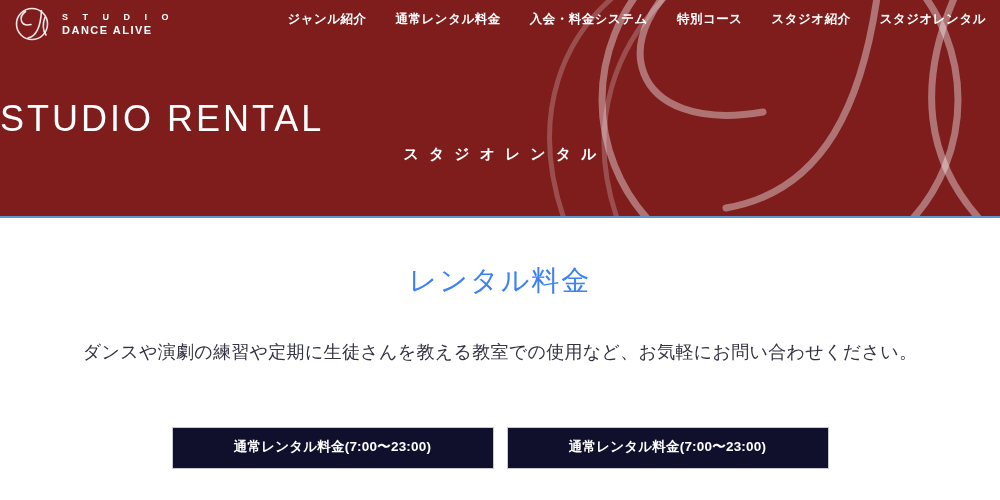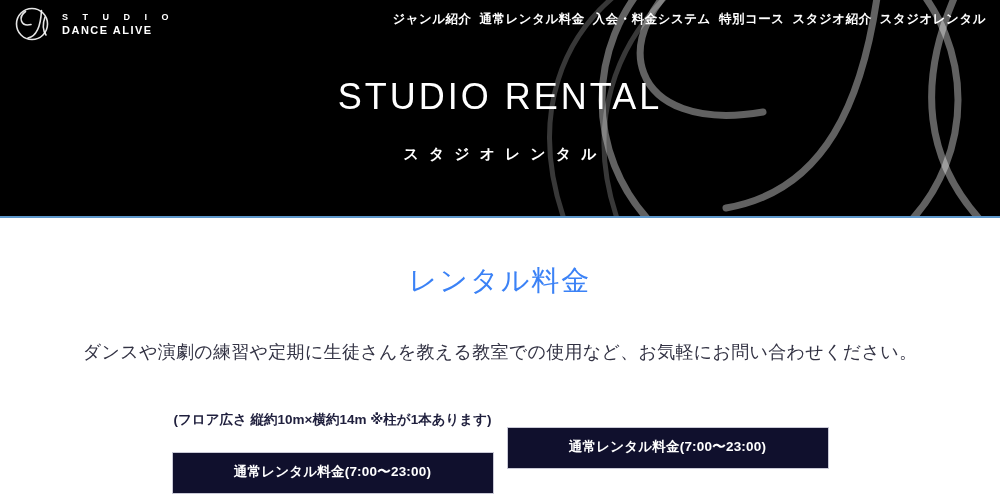--- a/index.html
+++ b/index.html
@@ -1,35 +1,35 @@
 <!DOCTYPE html>
 <html><head>
 <meta charset="utf-8">
 <style>
   * { margin:0; padding:0; box-sizing:border-box; }
   html,body { width:1000px; height:500px; overflow:hidden; background:#fff;
     font-family:"Liberation Sans","DejaVu Sans",sans-serif; }
 
   
-  .hero { position:relative; width:1000px; height:218px; background:#000000;
+  .hero { position:relative; width:1000px; height:218px; background:#7f1d1d;
     border-bottom:2px solid #5d97cb; overflow:hidden; }
 
   .swirl-svg { position:absolute; top:0; right:0; width:470px; height:218px; pointer-events:none; }
 
   .logo { position:absolute; top:4px; left:12px; display:flex; align-items:center; gap:10px; cursor:pointer; }
   .logo-mark { width:40px; height:40px; }
   .logo-text { color:#fff; }
   .logo-studio { font-size:9px; letter-spacing:6px; font-weight:600; display:block; margin-bottom:2px; }
   .logo-name { font-size:11px; font-weight:bold; letter-spacing:1.5px; display:block; }
 
-  .nav { position:absolute; top:11px; right:14px; display:flex; gap:8px; z-index:5; }
+  .nav { position:absolute; top:11px; right:14px; display:flex; gap:29px; z-index:5; }
   .nav-item { color:#fff; font-size:12.5px; font-weight:600; letter-spacing:0.5px;
     cursor:pointer; white-space:nowrap; text-shadow:0 0 1px rgba(0,0,0,0.06); }
 
-  .hero-title { position:absolute; top:76px; width:100%; text-align:center; color:#fff;
+  .hero-title { position:absolute; top:98px; width:100%; color:#fff;
     font-size:36px; font-weight:500; letter-spacing:3px; z-index:4; }
   .hero-subtitle { position:absolute; top:145px; width:100%; text-align:center; color:#fff;
     font-size:15px; font-weight:600; letter-spacing:10px; text-indent:10px; z-index:4; }
 
   
   .rental { text-align:center; }
   .rental-heading { margin-top:44px; font-size:28px; font-weight:500; letter-spacing:2px; color:#3b82f6; }
   .rental-desc { margin-top:40px; font-size:18px; font-weight:500; color:#333344; letter-spacing:0.3px; }
 
   .studios { display:flex; justify-content:center; gap:13px; margin-top:40px; }
@@ -85,21 +85,20 @@
   <div class="hero-subtitle">スタジオレンタル</div>
 </header>
 
 <main class="rental">
   <h2 class="rental-heading">レンタル料金</h2>
   <p class="rental-desc">ダンスや演劇の練習や定期に生徒さんを教える教室での使用など、お気軽にお問い合わせください。</p>
 
   <div class="studios">
 
     <div class="studio">
-      <div class="studio-floor">(フロア広さ 縦約10m×横約14m ※柱が1本あります)</div>
       <div class="price-bar">通常レンタル料金(7:00〜23:00)</div>
     </div>
 
     <div class="studio">
       <div class="price-bar">通常レンタル料金(7:00〜23:00)</div>
     </div>
 
   </div>
 </main>
 

